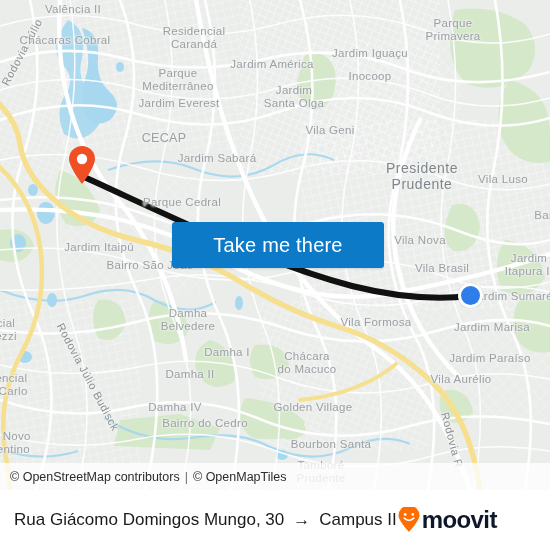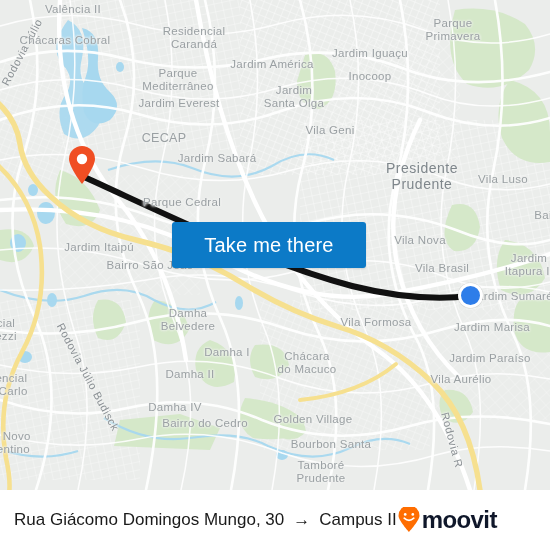--- a/index.html
+++ b/index.html
@@ -34,21 +34,21 @@
     position:absolute; left:67px; top:145px; width:30px; height:40px;
   }
   #dest-dot {
     position:absolute; left:458px; top:283px; width:25px; height:25px;
     border-radius:50%; background:#2e7de9;
     border:3px solid #ffffff; box-shadow:0 0 0 .5px rgba(0,0,0,.10);
   }
 
   
   #take-me-there {
-    position:absolute; left:172px; top:222px; width:194px; height:46px;
+    position:absolute; left:172px; top:222px; width:212px; height:46px;
     background:#0c7ac7; border:none; border-radius:3px;
     color:#ffffff; font-size:20px; font-family:"Liberation Sans", sans-serif;
     letter-spacing:.2px; cursor:pointer;
     display:flex; align-items:center; justify-content:center;
     box-shadow:0 1px 2px rgba(0,0,0,.12);
   }
 
   
   #attribution {
     position:absolute; left:0; bottom:0; width:550px; height:27px;
@@ -231,21 +231,21 @@
         <div class="lbl m" style="left: 543px; top: 215px;">Bai</div>
         <div class="lbl m" style="left: 529px; top: 265px;">Jardim
 Itapura II</div>
         <div class="lbl m" style="left: 512px; top: 296px;">Jardim Sumaré</div>
         <div class="lbl m" style="left: 492px; top: 327px;">Jardim Marisa</div>
         <div class="lbl m" style="left: 490px; top: 358px;">Jardim Paraíso</div>
         <div class="lbl m" style="left: 461px; top: 379px;">Vila Aurélio</div>
         <div class="lbl m" style="left: 376px; top: 322px;">Vila Formosa</div>
         <div class="lbl m" style="left: 307px; top: 363px;">Chácara
 do Macuco</div>
-        <div class="lbl m" style="left: 313px; top: 407px; margin-top: 12px;">Golden Village</div>
+        <div class="lbl m" style="left: 313px; top: 407px;">Golden Village</div>
         <div class="lbl m" style="left: 331px; top: 444px;">Bourbon Santa</div>
         <div class="lbl m" style="left: 321px; top: 472px;">Tamboré
 Prudente</div>
         <div class="lbl m" style="left: 188px; top: 320px;">Damha
 Belvedere</div>
         <div class="lbl m" style="left: 227px; top: 352px;">Damha I</div>
         <div class="lbl m" style="left: 190px; top: 374px;">Damha II</div>
         <div class="lbl m" style="left: 175px; top: 407px;">Damha IV</div>
         <div class="lbl m" style="left: 205px; top: 423px;">Bairro do Cedro</div>
         <div class="lbl road" style="left: 88px; top: 377px; transform: translate(-50%, -50%) rotate(62deg);">Rodovia Júlio Budisck</div>
@@ -262,20 +262,25 @@
       <svg width="30" height="40" viewBox="0 0 30 40">
         <path d="M15 39 C15 39 28 22 28 14 A13 13 0 1 0 2 14 C2 22 15 39 15 39 Z" fill="#f04e23"></path>
         <circle cx="15" cy="14" r="5.2" fill="#ffffff"></circle>
       </svg>
     </div>
 
     <div id="dest-dot"></div>
 
     <button id="take-me-there">Take me there</button>
 
+    <div id="attribution">
+      <a href="#">© OpenStreetMap contributors</a>
+      <span class="sep">|</span>
+      <a href="#">© OpenMapTiles</a>
+    </div>
   </div>
 
   <div id="footer">
     <div id="trip-summary">
       <span>Rua Giácomo Domingos Mungo, 30</span>
       <span class="arrow">→</span>
       <span>Campus II</span>
     </div>
     <div id="moovit-logo">
       <span>

